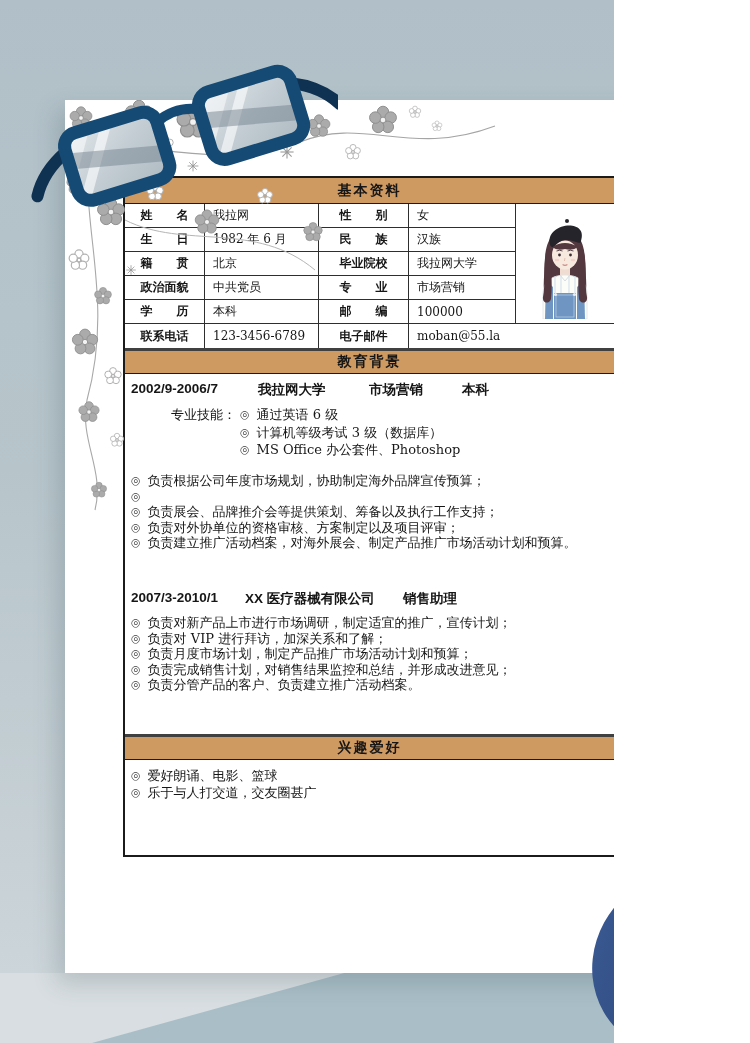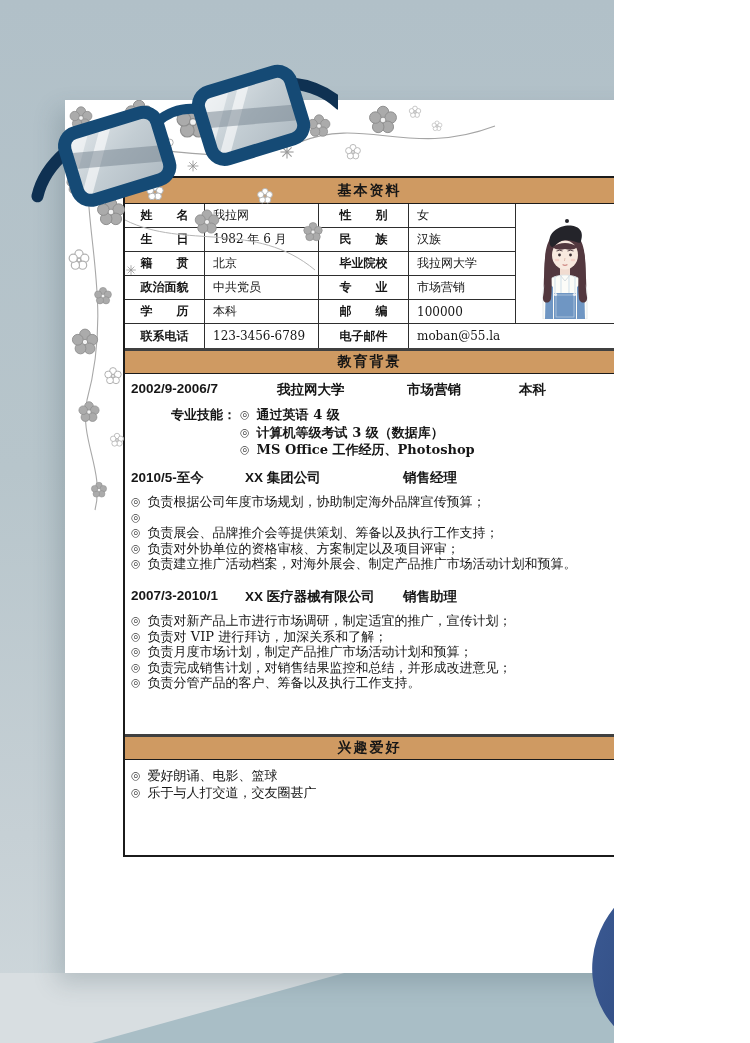--- a/index.html
+++ b/index.html
@@ -42,35 +42,35 @@
   .rtable > .sec-head:first-child { border-top:none; }
 
   .grid { display:grid; grid-template-columns:80px 114px 90px 107px 1fr; grid-auto-rows:24px; font-size:12px; }
   .cell { border-right:1px solid #2e2e2e; border-bottom:1px solid #2e2e2e; display:flex; align-items:center; height:24px; overflow:hidden; }
   .lbl { font-weight:bold; justify-content:center; white-space:pre; letter-spacing:0; }
   .val { padding-left:8px; }
   .photo-cell { grid-column:5; grid-row:1 / 6; height:120px; border-right:none; border-bottom:1px solid #2e2e2e; justify-content:center; }
   .email-val { grid-column:4 / 6; border-right:none; }
 
   .edu-body { height:86px; padding:7px 6px 0 6px; }
-  .edu-row { display:flex; font-family:"Liberation Sans", sans-serif; font-weight:bold; font-size:13.5px;gap:19px; }
+  .edu-row { display:flex; font-family:"Liberation Sans", sans-serif; font-weight:bold; font-size:13.5px; }
   .edu-row .c1 { width:127px; }
   .edu-row .c2 { width:111px; font-family:"DejaVu Serif", serif; }
   .edu-row .c3 { width:93px;  font-family:"DejaVu Serif", serif; }
   .edu-row .c4 { font-family:"DejaVu Serif", serif; }
-  .skills { display:flex; margin:7px 0 12px 40px; font-size:13px;font-weight:bold; }
+  .skills { display:flex; margin:7px 0 12px 40px; font-size:13px; }
   .skills-label { white-space:nowrap; margin-right:4px; line-height:17.5px; }
   .skill-line { display:flex; line-height:17.5px; }
 
   .work-body { height:274px; padding:6px 6px 0 6px; }
   .job-head { display:flex; font-family:"Liberation Sans", sans-serif; font-weight:bold; font-size:13.5px; }
   .job-head .c1 { width:114px; }
   .job-head .c2 { width:158px; }
   .job1 { margin-top:3px; }
-  .job2 { margin-top:16px; }
+  .job2 { margin-top:39px; }
   .duties { margin-top:7px; }
   .duty { display:flex; font-size:13px; line-height:15.6px; }
 
   .blt { font-size:11px; color:#3b3b3b; margin-right:7px; line-height:inherit; flex:none; }
 
   .hobby-body { height:95px; padding:7px 6px 0 6px; }
   .hobby-line { display:flex; font-size:13px; line-height:17px; }
 
   .glasses { position:absolute; left:8px; top:30px; z-index:10; }
   .coffee  { position:absolute; left:540px; top:833px; z-index:11; }
@@ -242,42 +242,37 @@
           <span class="c1">2002/9-2006/7</span>
           <span class="c2">我拉网大学</span>
           <span class="c3">市场营销</span>
           <span class="c4">本科</span>
         </div>
         <div class="skills">
           <span class="skills-label">专业技能：</span>
           <div>
             <div class="skill-line">
               <span class="blt">◎</span>
-              <span>通过英语 4 级</span>
+              <span>通过英语 6 级</span>
             </div>
             <div class="skill-line">
               <span class="blt">◎</span>
               <span>计算机等级考试 3 级（数据库）</span>
             </div>
             <div class="skill-line">
               <span class="blt">◎</span>
-              <span>MS Office 工作经历、Photoshop</span>
+              <span>MS Office 办公套件、Photoshop</span>
             </div>
           </div>
         </div>
       </div>
 
 
       <div class="work-body">
 
-        <div class="job-head job1">
-          <span class="c1">2010/5-至今</span>
-          <span class="c2">XX 集团公司</span>
-          <span class="c3">销售经理</span>
-        </div>
         <div class="duties">
           <div class="duty">
             <span class="blt">◎</span>
             <span>负责根据公司年度市场规划，协助制定海外品牌宣传预算；</span>
           </div>
           <div class="duty">
             <span class="blt">◎</span>
           </div>
           <div class="duty">
             <span class="blt">◎</span>
@@ -310,21 +305,21 @@
           <div class="duty">
             <span class="blt">◎</span>
             <span>负责月度市场计划，制定产品推广市场活动计划和预算；</span>
           </div>
           <div class="duty">
             <span class="blt">◎</span>
             <span>负责完成销售计划，对销售结果监控和总结，并形成改进意见；</span>
           </div>
           <div class="duty">
             <span class="blt">◎</span>
-            <span>负责分管产品的客户、筹备以及执行工作支持。</span>
+            <span>负责分管产品的客户、负责建立推广活动档案。</span>
           </div>
         </div>
       </div>
 
       <div class="sec-head">兴趣爱好</div>
 
       <div class="hobby-body">
         <div class="hobby-line">
           <span class="blt">◎</span>
           <span>爱好朗诵、电影、篮球</span>

